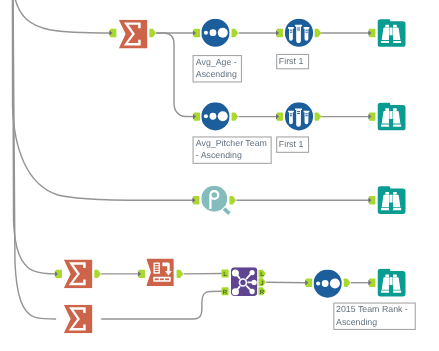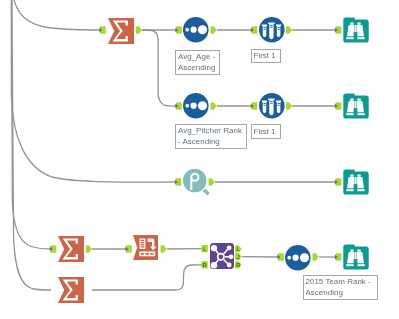--- a/index.html
+++ b/index.html
@@ -290,19 +290,19 @@
       </g>
       <g>
         <rect x="335.5" y="253.2" width="5.8" height="7.6" rx="0.6" fill="#a9d92f"></rect>
         <path d="M 334.9,254.4 L 337.7,257 L 334.9,259.6 Z" fill="#707070"></path>
       </g>
     </svg>
   <div id="label-layer">
       <div class="lbl" style="left: 175px; top: 50px; width: 45px; height: 24.5px;">Avg_Age -
 Ascending</div>
       <div class="lbl" style="left: 250.5px; top: 48.5px; width: 30px; height: 14.5px;">First 1</div>
-      <div class="lbl" style="left: 175px; top: 124px; width: 71.5px; height: 24.5px;">Avg_Pitcher Rank
+      <div class="lbl" style="left: 175px; top: 124px; width: 71.5px; height: 24.5px;">Avg_Pitcher Team
 - Ascending</div>
       <div class="lbl" style="left: 250.5px; top: 124px; width: 30px; height: 14.5px;">First 1</div>
       <div class="lbl" style="left: 274.5px; top: 274.5px; width: 75px; height: 25px; margin-left: 28px;">2015 Team Rank -
 Ascending</div>
     </div>
 </div>
 
 </body></html>

